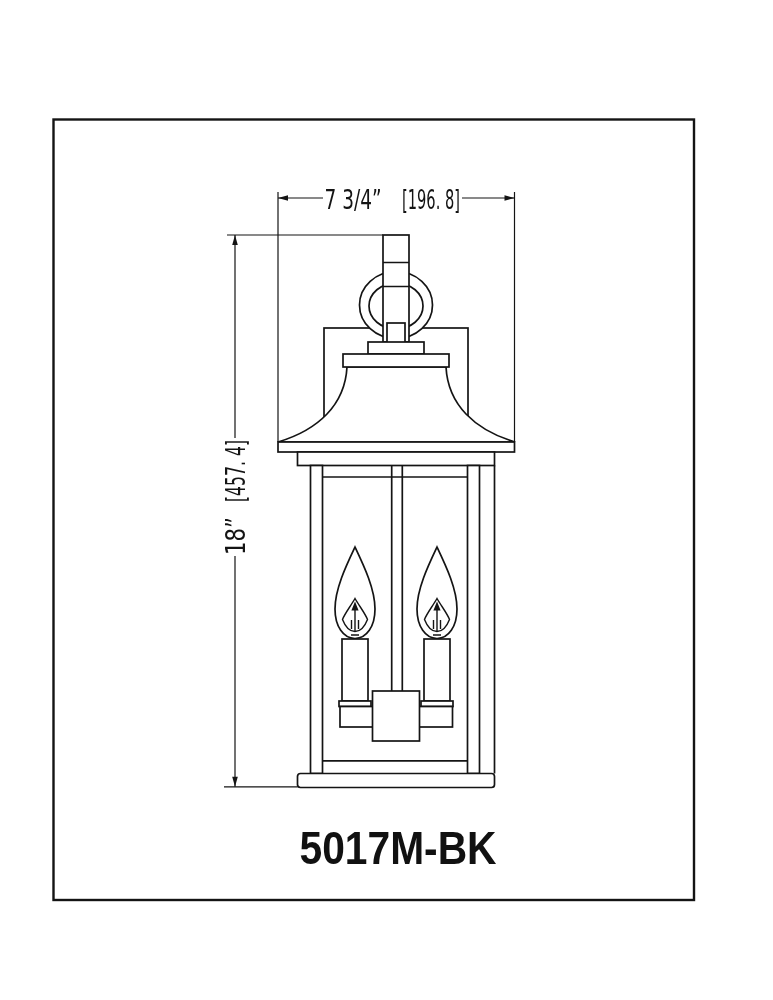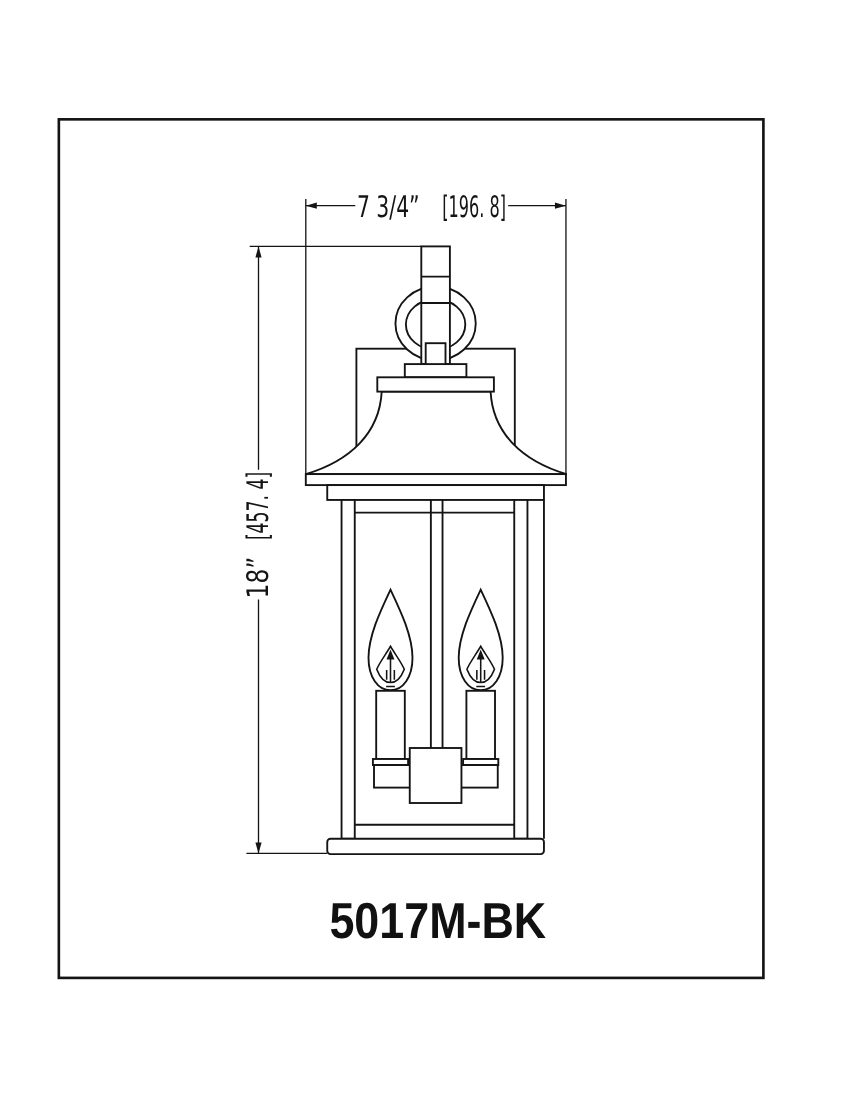--- a/index.html
+++ b/index.html
@@ -1,17 +1,17 @@
 <!DOCTYPE html>
 <html><head>
 <meta charset="utf-8">
 <style>
   html,body{margin:0;padding:0;background:#ffffff;}
   body{width:773px;height:1000px;position:relative;font-family:"DejaVu Sans",sans-serif;}
-  #stage{position:absolute;left:0;top:4px;width:773px;height:720px;text-align:center;}
+  #stage{position:absolute;left:0;top:15px;width:773px;height:720px;text-align:center;}
   svg{display:block;}
   .dimtext{font-family:"DejaVu Sans",sans-serif;font-size:27px;fill:#141414;}
   .modeltext{font-family:"Liberation Sans",sans-serif;font-size:46px;font-weight:700;fill:#111111;}
 </style>
 </head>
 <body>
 
 <div id="stage">
 <svg width="773" height="1000" viewBox="0 0 773 1000" xmlns="http://www.w3.org/2000/svg">
 

